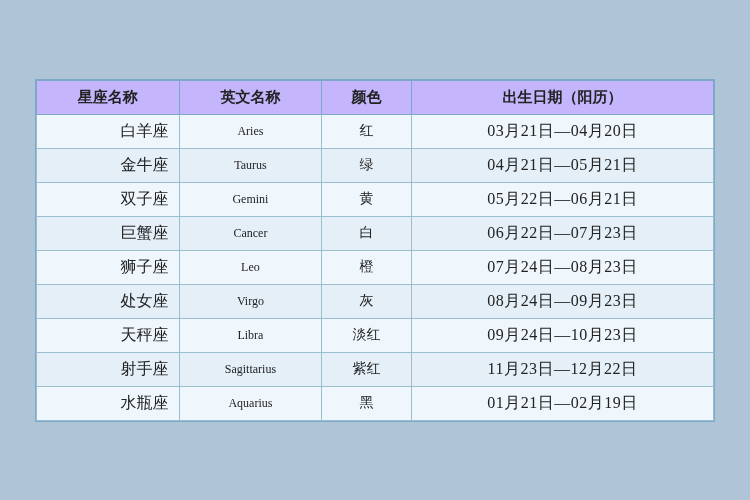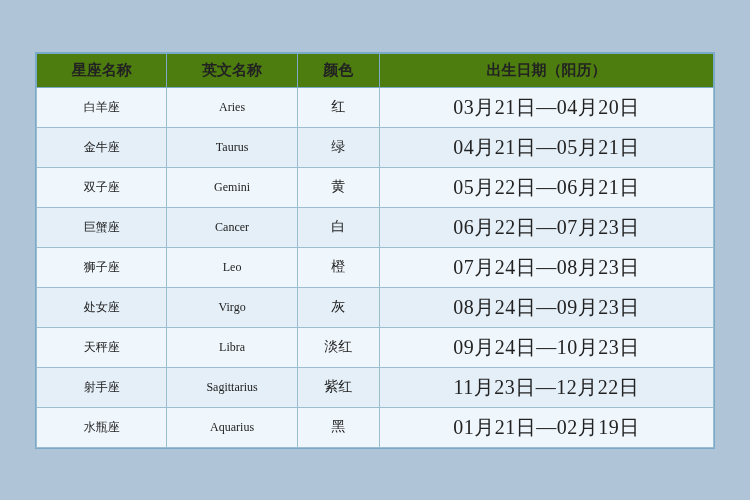--- a/index.html
+++ b/index.html
@@ -15,21 +15,21 @@
     .table-container {
       background: #e8f0f8;
       border: 1px solid #7aaac8;
       width: 680px;
     }
     table {
       width: 100%;
       border-collapse: collapse;
     }
     thead tr {
-      background-color: #4d7c0f;
+      background-color: #c4b5fd;
       padding-left: 22px;
     }
     thead th {
       border: 1px solid #7aaac8;
       padding: 7px 10px;
       text-align: center;
       font-size: 15px;
       font-weight: bold;
       color: #222;
     }
@@ -40,30 +40,31 @@
       background-color: #e4eff8;
     }
     tbody td {
       border: 1px solid #9bbdd0;
       padding: 6px 10px;
       text-align: center;
       font-size: 14px;
       color: #222;
     }
     td.col-chinese {
-      font-size: 12px;
+      font-size: 16px;
+      text-align: right;
     }
     td.col-english {
       font-size: 12px;
     }
     td.col-color {
       font-size: 14px;
     }
     td.col-date {
-      font-size: 20px;
+      font-size: 16px;
       letter-spacing: 0.5px;
     }
   </style>
 </head>
 <body>
 
 <div class="table-container">
   <table>
     <thead>
       <tr>

